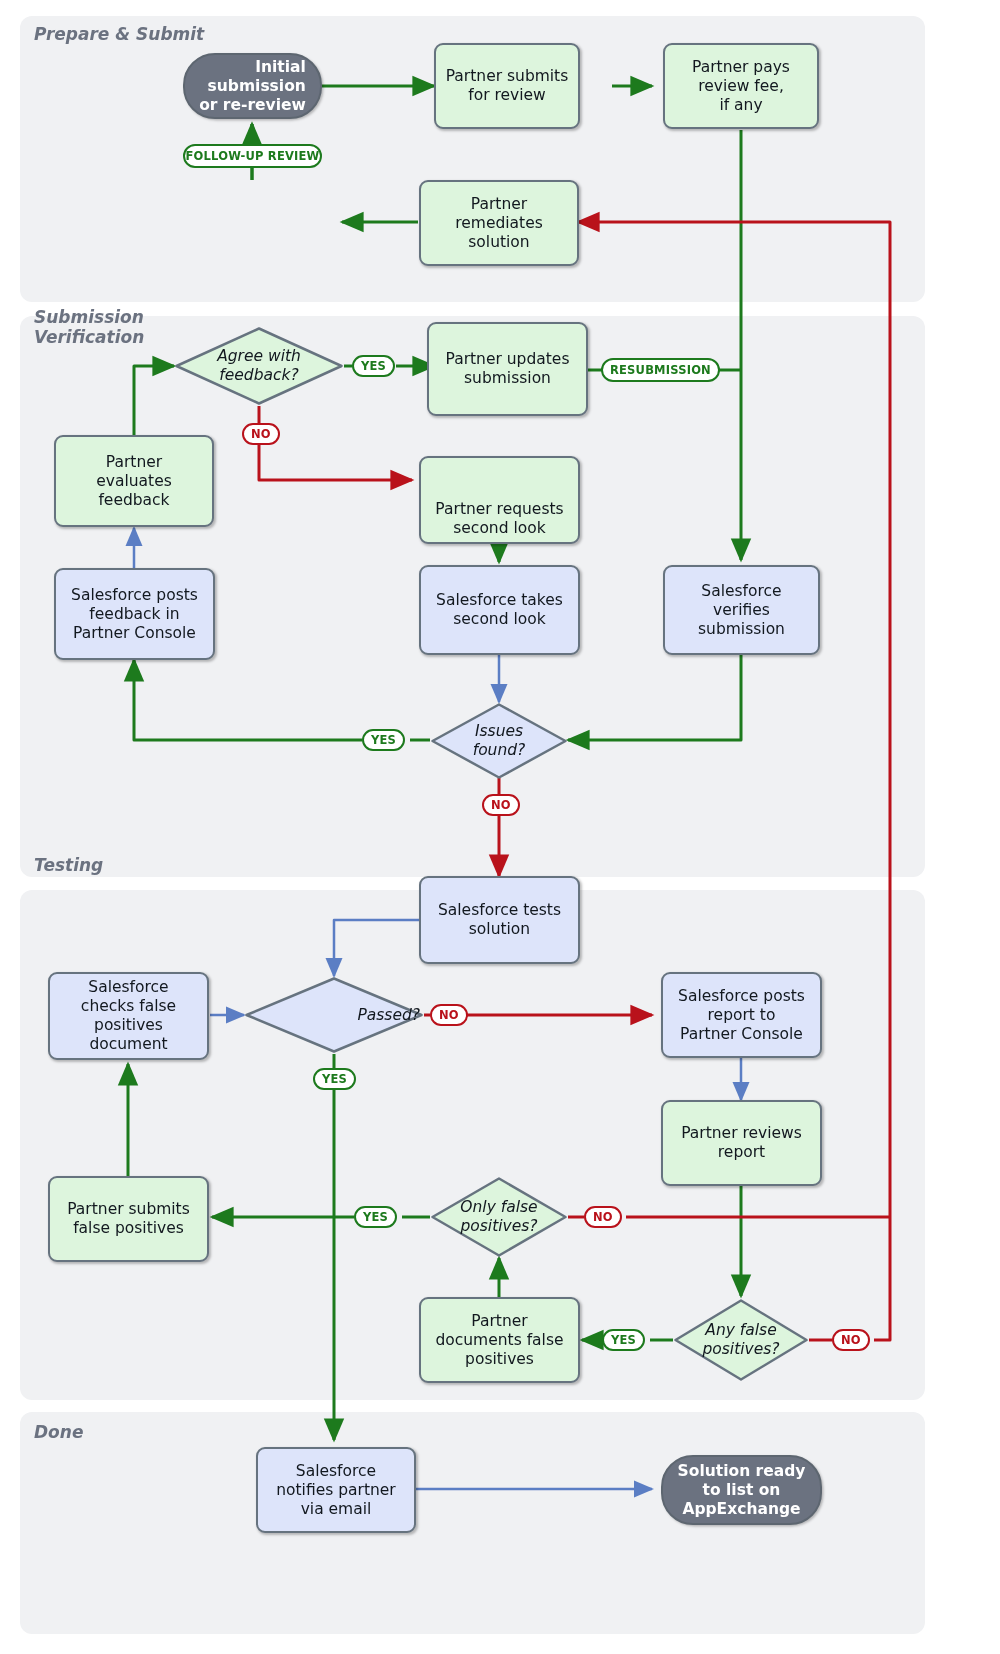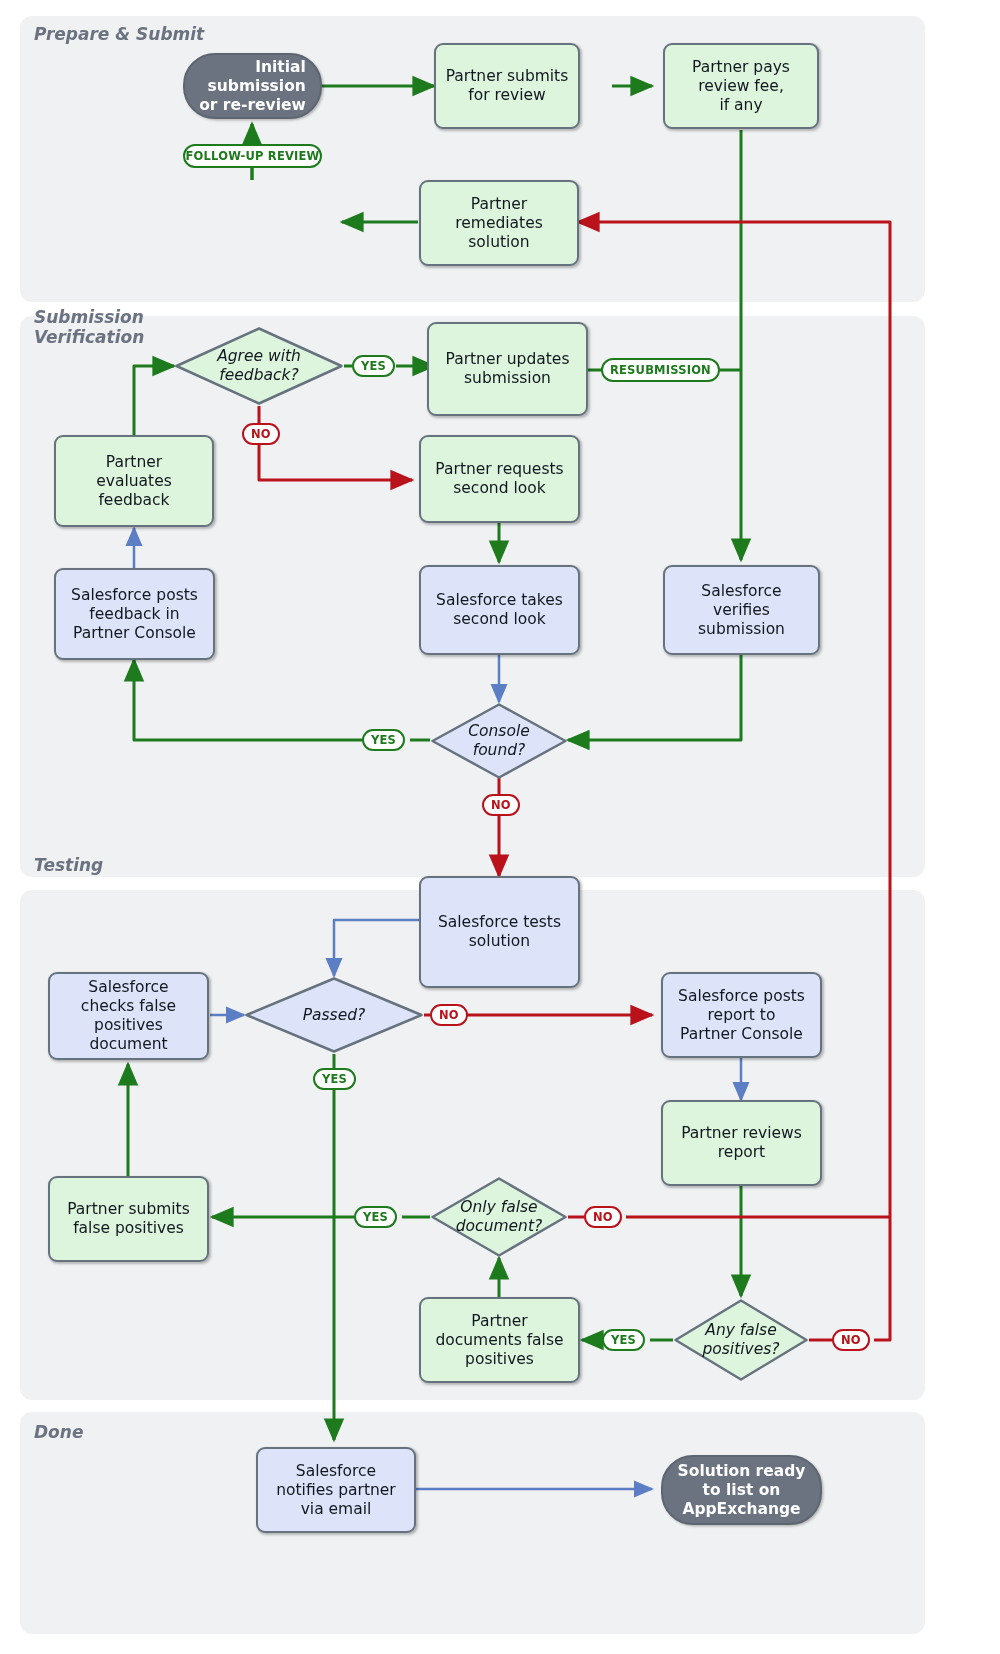--- a/index.html
+++ b/index.html
@@ -203,21 +203,21 @@
   <div class="edge-label flow" style="left:601px;top:358px;">
     <span>RESUBMISSION</span>
   </div>
 
   <div class="node partner" style="left:54px;top:435px;width:160px;height:92px;">
     <span style="white-space:pre-line;">Partner
 evaluates
 feedback</span>
   </div>
 
-  <div class="node partner" style="left:419px;top:435px;width:161px;height:88px;">
+  <div class="node partner" style="left:419px;top:456px;width:161px;height:88px;align-items:flex-end;">
     <span style="white-space:pre-line;">Partner requests
 second look</span>
   </div>
 
   <div class="node sf" style="left:54px;top:568px;width:161px;height:92px;">
     <span style="white-space:pre-line;">Salesforce posts
 feedback in
 Partner Console</span>
   </div>
 
@@ -229,45 +229,45 @@
   <div class="node sf" style="left:663px;top:565px;width:157px;height:90px;">
     <span style="white-space:pre-line;">Salesforce
 verifies
 submission</span>
   </div>
 
   <div class="diamond" style="left:430px;top:702px;width:138px;height:78px;">
     <svg width="138" height="78" style="position:absolute;left:0;top:0;">
       <polygon points="69,2.5 135.5,39 69,75.5 2.5,39" fill="#dde4fa" stroke="#66737f" stroke-width="2.5" stroke-linejoin="round"></polygon>
     </svg>
-    <span class="dtext" style="white-space:pre-line;">Console
+    <span class="dtext" style="white-space:pre-line;">Issues
 found?</span>
   </div>
 
   <div class="edge-label yes" style="left:362px;top:729px;">
     <span>YES</span>
   </div>
 
   <div class="edge-label no" style="left:482px;top:794px;">
     <span>NO</span>
   </div>
 
-  <div class="node sf" style="left:419px;top:876px;width:161px;height:112px;">
+  <div class="node sf" style="left:419px;top:876px;width:161px;height:88px;">
     <span style="white-space:pre-line;">Salesforce tests
 solution</span>
   </div>
 
   <div class="node sf" style="left:48px;top:972px;width:161px;height:88px;">
     <span style="white-space:pre-line;">Salesforce
 checks false
 positives
 document</span>
   </div>
 
-  <div class="diamond" style="left:244px;top:976px;width:180px;height:78px;">
+  <div class="diamond" style="left:244px;top:976px;width:180px;height:78px;justify-content:flex-end;">
     <svg width="180" height="78" style="position:absolute;left:0;top:0;">
       <polygon points="90,2.5 177.5,39 90,75.5 2.5,39" fill="#dde4fa" stroke="#66737f" stroke-width="2.5" stroke-linejoin="round"></polygon>
     </svg>
     <span class="dtext" style="white-space:pre-line;">Passed?</span>
   </div>
 
   <div class="edge-label no" style="left:430px;top:1004px;">
     <span>NO</span>
   </div>
 
@@ -293,21 +293,21 @@
 
   <div class="edge-label yes" style="left:354px;top:1206px;">
     <span>YES</span>
   </div>
 
   <div class="diamond" style="left:430px;top:1176px;width:138px;height:82px;">
     <svg width="138" height="82" style="position:absolute;left:0;top:0;">
       <polygon points="69,2.5 135.5,41 69,79.5 2.5,41" fill="#ddf5dd" stroke="#66737f" stroke-width="2.5" stroke-linejoin="round"></polygon>
     </svg>
     <span class="dtext" style="white-space:pre-line;">Only false
-document?</span>
+positives?</span>
   </div>
 
   <div class="edge-label no" style="left:584px;top:1206px;">
     <span>NO</span>
   </div>
 
   <div class="node partner" style="left:419px;top:1297px;width:161px;height:86px;">
     <span style="white-space:pre-line;">Partner
 documents false
 positives</span>

